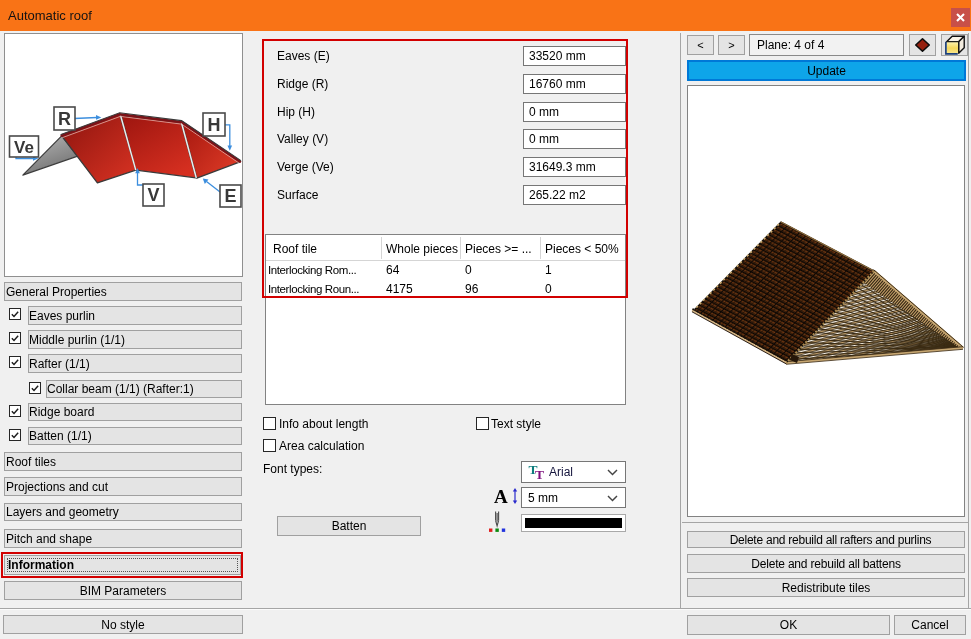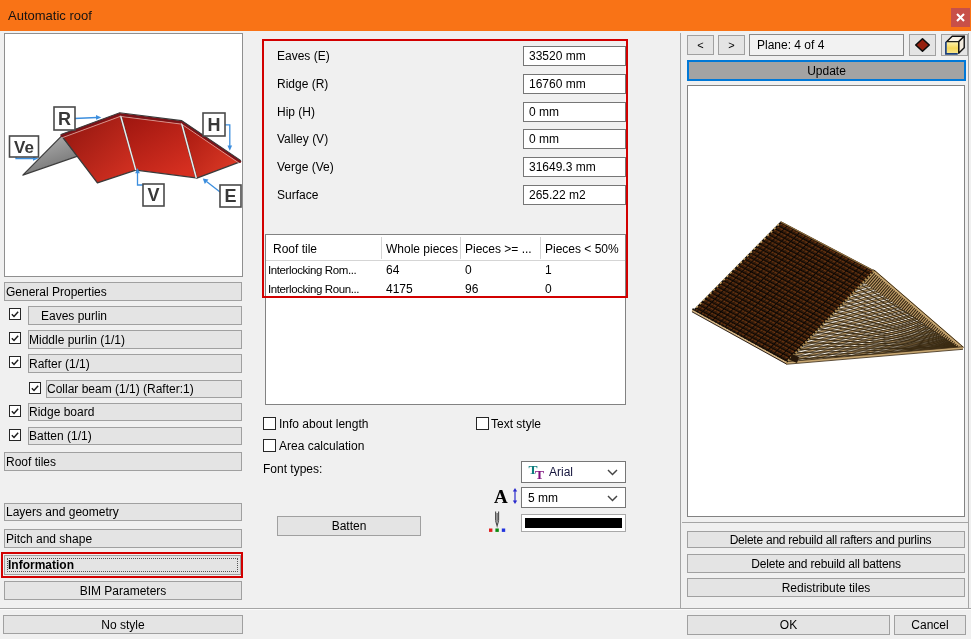--- a/index.html
+++ b/index.html
@@ -78,21 +78,21 @@
         <text x="148.5" y="167.48" text-anchor="middle" font-family="Liberation Sans,sans-serif" font-size="18" font-weight="bold" fill="#383838">V</text>
 <rect x="215" y="151" width="21" height="22" fill="#fff" stroke="#4a4a4a" stroke-width="1.6"></rect>
         <text x="225.5" y="168.48" text-anchor="middle" font-family="Liberation Sans,sans-serif" font-size="18" font-weight="bold" fill="#383838">E</text>
 </svg></div>
 <div class="btn" style="left:4px;top:282px;width:238px;height:19px;padding-left:1px;justify-content:flex-start;">General Properties</div>
 <div class="cb" style="left:9px;top:308px;width:12px;height:12px;">
       <svg width="10" height="10" viewBox="0 0 12 12">
         <polyline points="2.2,6.3 4.8,9 9.8,3.2" fill="none" stroke="#1c1c1c" stroke-width="1.7"></polyline>
       </svg>
     </div>
-<div class="btn" style="left:28px;top:306px;width:214px;height:19px;padding-left:12px;justify-content:flex-start;">Eaves purlin</div>
+<div class="btn" style="left:28px;top:306px;width:214px;height:19px;padding-left:0px;justify-content:flex-start;">Eaves purlin</div>
 <div class="cb" style="left:9px;top:332px;width:12px;height:12px;">
       <svg width="10" height="10" viewBox="0 0 12 12">
         <polyline points="2.2,6.3 4.8,9 9.8,3.2" fill="none" stroke="#1c1c1c" stroke-width="1.7"></polyline>
       </svg>
     </div>
 <div class="btn" style="left:28px;top:330px;width:214px;height:19px;padding-left:0px;justify-content:flex-start;">Middle purlin (1/1)</div>
 <div class="cb" style="left:9px;top:356px;width:12px;height:12px;">
       <svg width="10" height="10" viewBox="0 0 12 12">
         <polyline points="2.2,6.3 4.8,9 9.8,3.2" fill="none" stroke="#1c1c1c" stroke-width="1.7"></polyline>
       </svg>
@@ -110,20 +110,21 @@
       </svg>
     </div>
 <div class="btn" style="left:28px;top:403px;width:214px;height:18px;padding-left:0px;justify-content:flex-start;">Ridge board</div>
 <div class="cb" style="left:9px;top:429px;width:12px;height:12px;">
       <svg width="10" height="10" viewBox="0 0 12 12">
         <polyline points="2.2,6.3 4.8,9 9.8,3.2" fill="none" stroke="#1c1c1c" stroke-width="1.7"></polyline>
       </svg>
     </div>
 <div class="btn" style="left:28px;top:427px;width:214px;height:18px;padding-left:0px;justify-content:flex-start;">Batten (1/1)</div>
 <div class="btn" style="left:4px;top:452px;width:238px;height:19px;padding-left:1px;justify-content:flex-start;">Roof tiles</div>
+<div class="btn" style="left:4px;top:477px;width:238px;height:19px;padding-left:1px;justify-content:flex-start;">Projections and cut</div>
 <div class="btn" style="left:4px;top:503px;width:238px;height:18px;padding-left:1px;justify-content:flex-start;">Layers and geometry</div>
 <div class="btn" style="left:4px;top:529px;width:238px;height:19px;padding-left:1px;justify-content:flex-start;">Pitch and shape</div>
 <div class="redbox" style="left:1px;top:552px;width:242px;height:26px;"></div>
 <div class="btn" style="left:4px;top:555px;width:237px;height:20px;">
       <span style="outline:1px dotted #555;outline-offset:-2px;position:absolute;inset:1px;display:flex;align-items:center;padding-left:2px;font-weight:bold;text-align:center;">Information</span>
     </div>
 <div class="btn" style="left:4px;top:581px;width:238px;height:19px;">BIM Parameters</div>
 <div class="btn" style="left:3px;top:615px;width:240px;height:19px;">No style</div>
 <div class="lbl" style="left:277px;top:49px;">Eaves (E)</div>
 <div class="lbl" style="left:277px;top:77px;">Ridge (R)</div>
@@ -223,21 +224,21 @@
             <stop offset="0" stop-color="#fdf4b0"></stop>
             <stop offset="0.55" stop-color="#f5d75a"></stop>
             <stop offset="1" stop-color="#f8e68d"></stop>
           </linearGradient>
         </defs>
         <polygon points="5,7.5 18,7.5 18,20 5,20" fill="url(#cf)"></polygon>
         <path d="M4.2,7.5 L4.2,20.5 L17,20.5" fill="none" stroke="#1b3f7a" stroke-width="1.8"></path>
         <path d="M5,7.5 L18,7.5 L18,20" fill="none" stroke="#111" stroke-width="1.3"></path>
       </svg>
     </div>
-<div class="btn" style="left:687px;top:60px;width:279px;height:21px;border:2px solid #0078d7;background:#a3a3a3;">Update</div>
+<div class="btn" style="left:687px;top:60px;width:279px;height:21px;border:2px solid #0078d7;background:#0ea5e9;">Update</div>
 <div style="position:absolute;left:687px;top:85px;width:278px;height:432px;background:#fff;border:1px solid #828282;box-sizing:border-box;">
 <svg width="276" height="430" viewBox="0 0 276 430">
 <defs>
 <pattern id="tile" width="7" height="4.3" patternUnits="userSpaceOnUse" patternTransform="matrix(0.884,0.466,-0.703,0.711,93,136)">
  <rect width="7" height="4.3" fill="#331d0b"></rect>
  <rect width="7" height="1.1" fill="#0a0502"></rect>
  <rect y="1.4" width="7" height="1.2" fill="#713610"></rect>
  <rect y="3" width="7" height="0.7" fill="#401f0a"></rect>
  <rect width="1.1" height="4.3" fill="#0f0804"></rect>
  <rect x="3.4" width="0.7" height="4.3" fill="#1a0e05"></rect>

